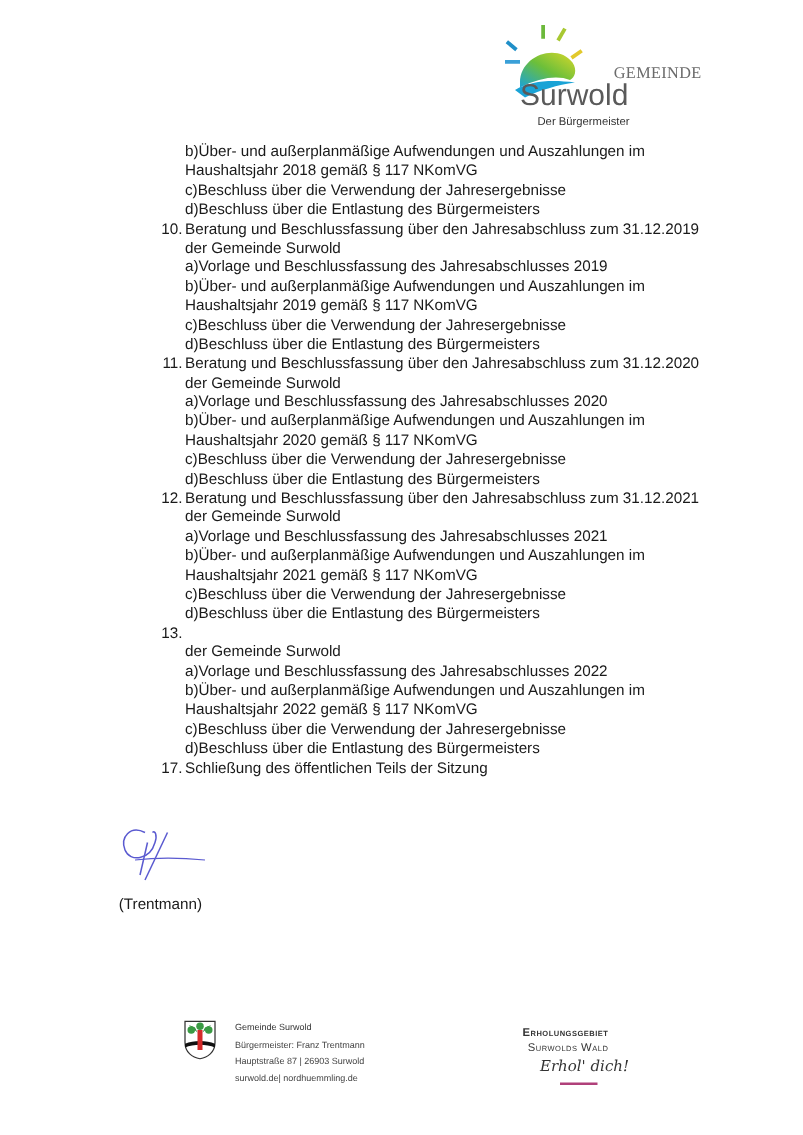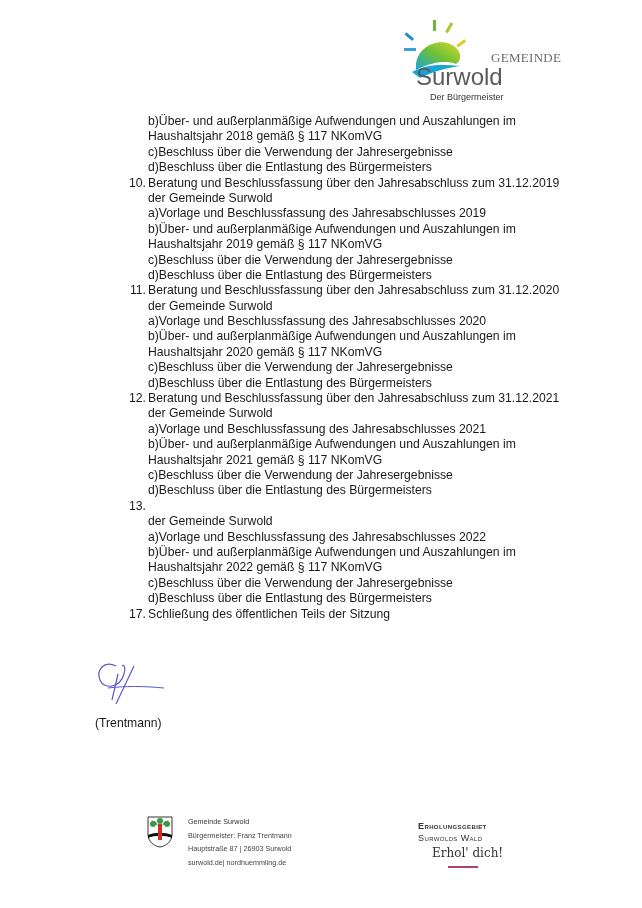--- a/index.html
+++ b/index.html
@@ -10,23 +10,23 @@
   .logo-sub { position:absolute; left:430px; top:92px; font-size:9px; color:#333; }
   .content { position:absolute; left:84px; top:114px; width:520px; font-size:12.2px; line-height:15.4px; }
   .line { white-space:nowrap; position:relative; height:15.4px;margin-left:32px; }
   .num { position:absolute; left:0; width:30px;text-align:right; }
   .txt { position:absolute; left:32px; }
   .sig { position:absolute; left:94px; top:660px; width:80px; height:50px; }
   .signame { position:absolute; left:95px; top:716px; font-size:12.2px; }
   .crest { position:absolute; left:147px; top:816px; width:26px; height:32px; }
   .footer-text { position:absolute; left:188px; top:815px; font-size:7.2px; line-height:13.5px; color:#444; }
   .footer-text .bold { font-weight:normal; color:#333; }
-  .erholung { position:absolute; left:418px; top:820px; font-size:9px; font-weight:bold; color:#333; letter-spacing:0.4px; line-height:12px; }
+  .erholung { position:absolute; left:418px; top:820px; font-size:9px; font-weight:bold; color:#333; letter-spacing:0.4px; line-height:12px;text-align:right; }
   .erholung2 { font-weight:normal; }
-  .slogan { position:absolute; left:432px; top:846px; font-family:"DejaVu Serif", serif; font-size:12px; color:#333;text-align:right; }
+  .slogan { position:absolute; left:432px; top:846px; font-family:"DejaVu Serif", serif; font-style:italic; font-size:12px; color:#333;text-align:right; }
   .slogan-line { position:absolute; left:448px; top:866px; width:30px; height:2px; background:#b0407a; }
 </style>
 </head>
 <body>
 
 <svg class="logo" viewBox="0 0 150 90">
   <defs>
     <linearGradient id="sun" x1="0" y1="1" x2="1" y2="0">
       <stop offset="0" stop-color="#1aa3d6"></stop>
       <stop offset="0.5" stop-color="#6cbf3a"></stop>

